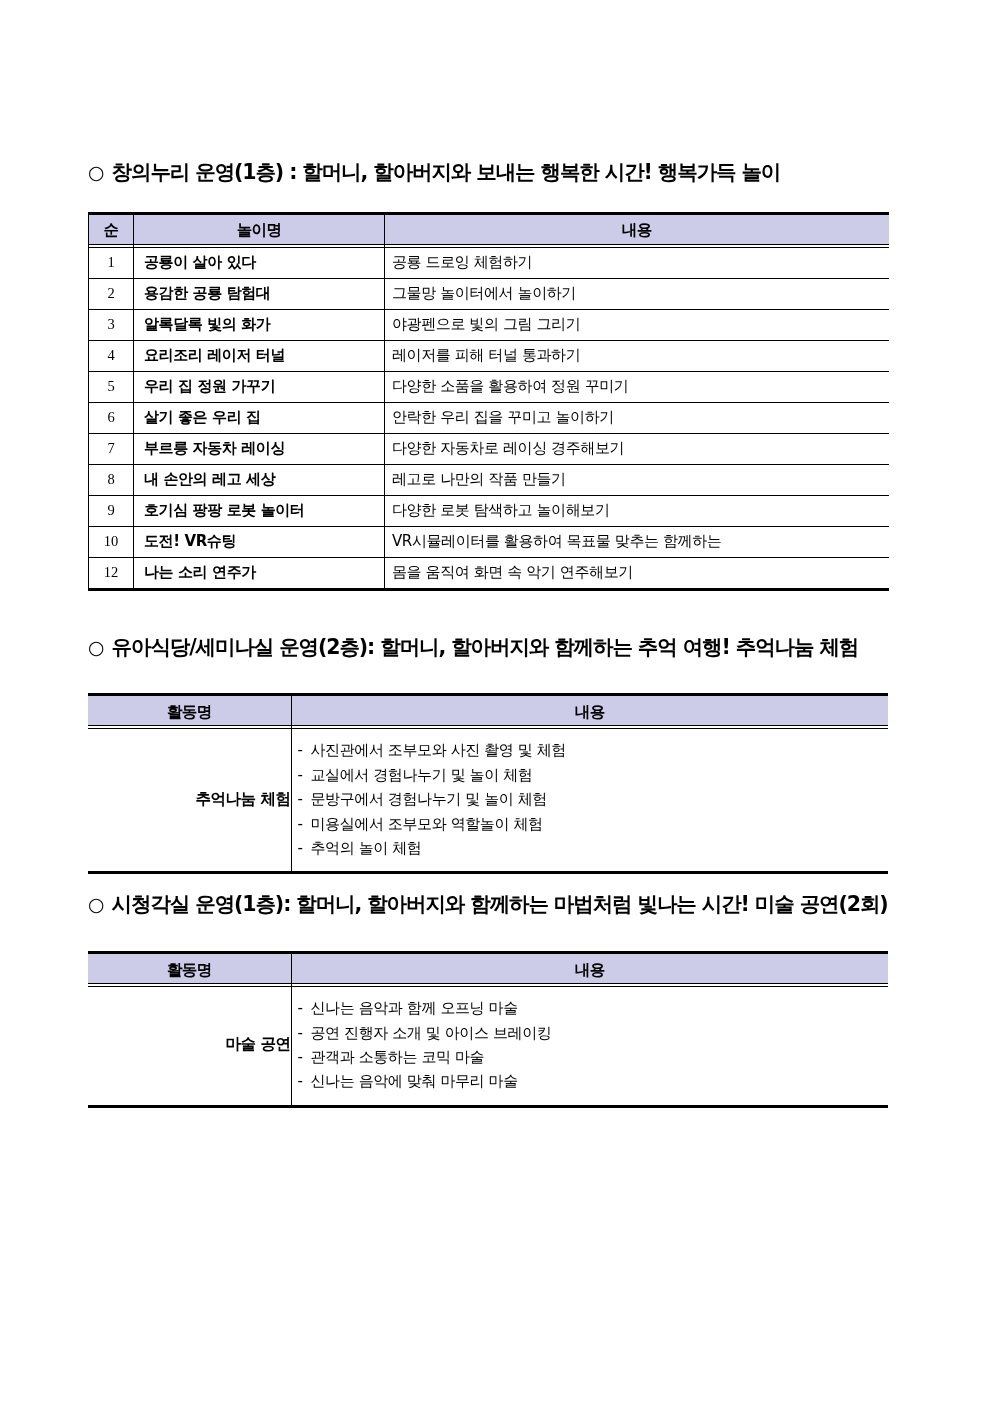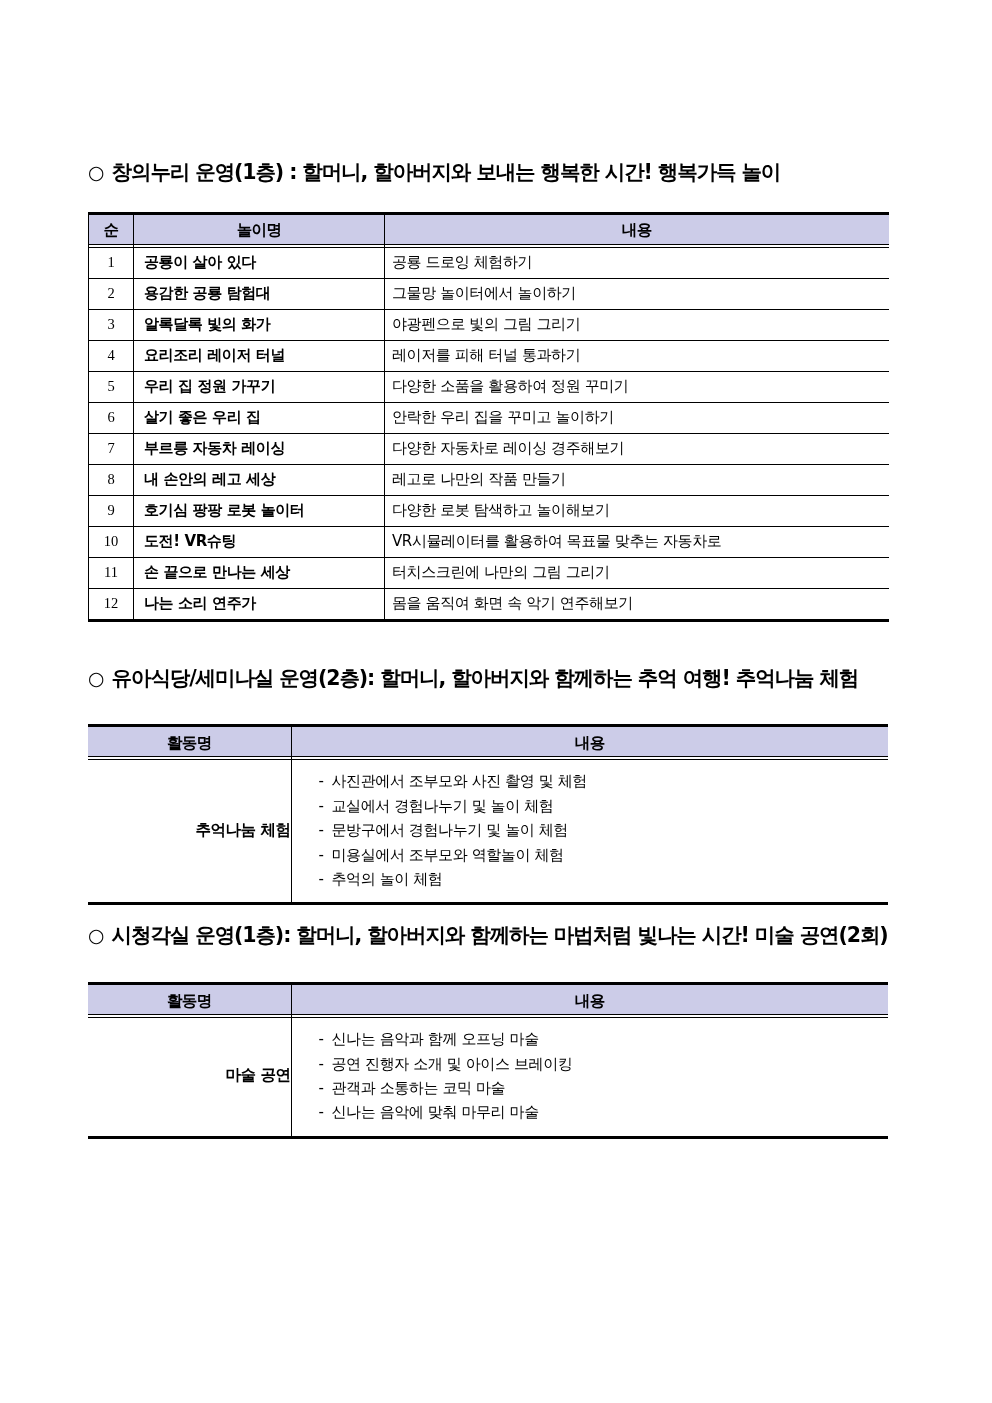--- a/index.html
+++ b/index.html
@@ -143,21 +143,21 @@
   }
   .tbl-open .cell-act {
     text-align: right;
     font-weight: 700;
     font-size: 15.5px;
     letter-spacing: -0.5px;
     border-right: 1px solid #000;
     vertical-align: middle;
   }
   .tbl-open .cell-body {
-    padding-left: 27px;
+    padding-left: 6px;
     vertical-align: middle;
   }
   .bullet-list {
     margin: 0;
     padding: 0;
     list-style: none;
   }
   .bullet-list li {
     font-size: 15px;
     line-height: 1.63;
@@ -242,26 +242,21 @@
           <td class="cell-desc">레고로 나만의 작품 만들기</td>
         </tr>
         <tr>
           <td class="cell-no">9</td>
           <td class="cell-name">호기심 팡팡 로봇 놀이터</td>
           <td class="cell-desc">다양한 로봇 탐색하고 놀이해보기</td>
         </tr>
         <tr>
           <td class="cell-no">10</td>
           <td class="cell-name">도전! VR슈팅</td>
-          <td class="cell-desc">VR시뮬레이터를 활용하여 목표물 맞추는 자동차로</td>
-        </tr>
-        <tr>
-          <td class="cell-no">11</td>
-          <td class="cell-name">손 끝으로 만나는 세상</td>
-          <td class="cell-desc">터치스크린에 나만의 그림 그리기</td>
+          <td class="cell-desc">VR시뮬레이터를 활용하여 목표물 맞추는 함께하는</td>
         </tr>
         <tr>
           <td class="cell-no">12</td>
           <td class="cell-name">나는 소리 연주가</td>
           <td class="cell-desc">몸을 움직여 화면 속 악기 연주해보기</td>
         </tr>
       </tbody>
     </table>
 
     <div class="gap-after-table"></div>

